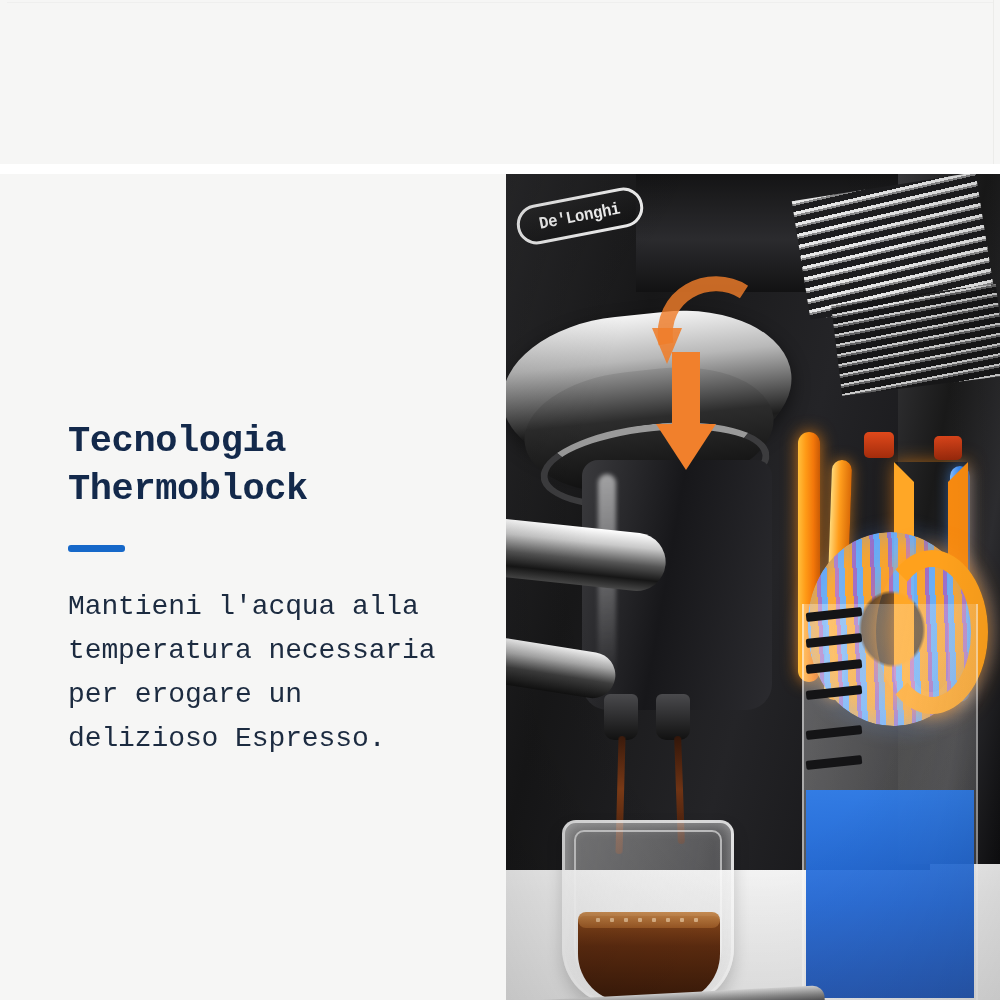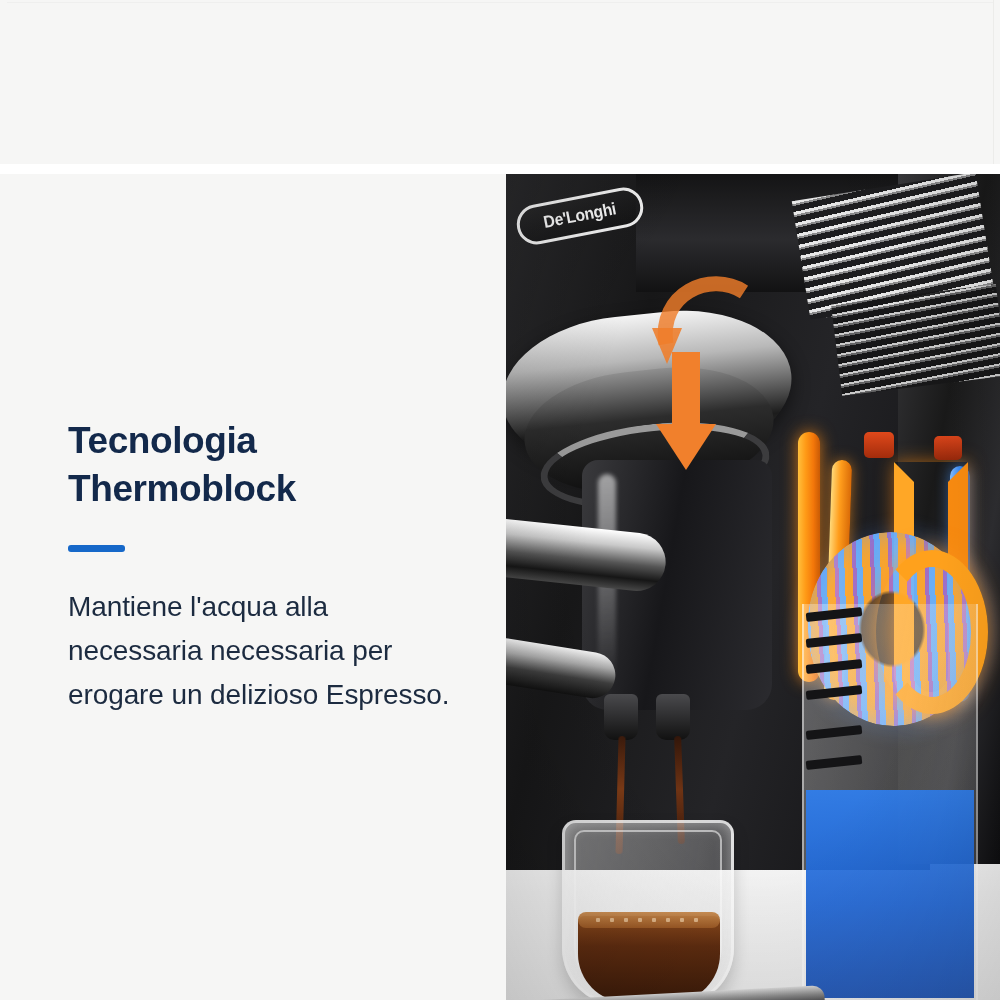--- a/index.html
+++ b/index.html
@@ -41,20 +41,21 @@
   }
   .header-sep {
     position:absolute; left:0; top:164px; width:1000px; height:10px;
     background:#ffffff;
   }
 
   
   .body-area {
     position:absolute; left:0; top:174px; width:828px; height:826px;
     background:#86efac;
+    font-family:Liberation Mono, monospace;
   }
 
   
   .text-col {
     position:absolute; left:0; top:0; width:506px; height:826px;
     background:#f6f6f5;
   }
   .eyebrow-heading {
     position:absolute; left:68px; top:243px;
     width:380px;
@@ -362,21 +363,21 @@
   <div class="header-sep"></div>
 
   <div class="body-area">
 
     <div class="text-col">
 
       <h2 class="eyebrow-heading">Tecnologia Thermoblock</h2>
 
       <div class="accent-rule"></div>
 
-      <p class="body-copy">Mantiene l'acqua alla necessaria necessaria per erogare un delizioso Espresso.</p>
+      <p class="body-copy">Mantieni l'acqua alla temperatura necessaria per erogare un delizioso Espresso.</p>
 
     </div>
 
     <div class="photo">
       <div class="photo-inner">
 
         <div class="bg-wall"></div>
         <div class="bg-counter"></div>
 
         <div class="chassis"></div>

